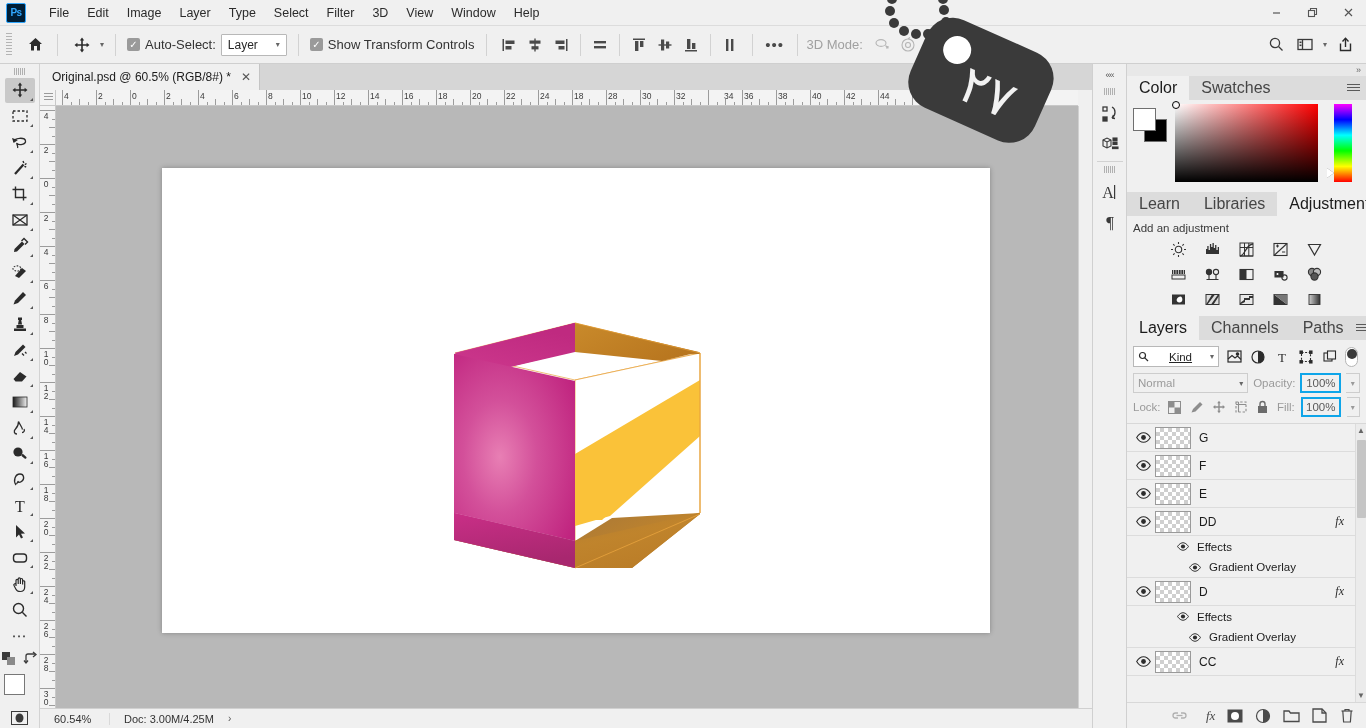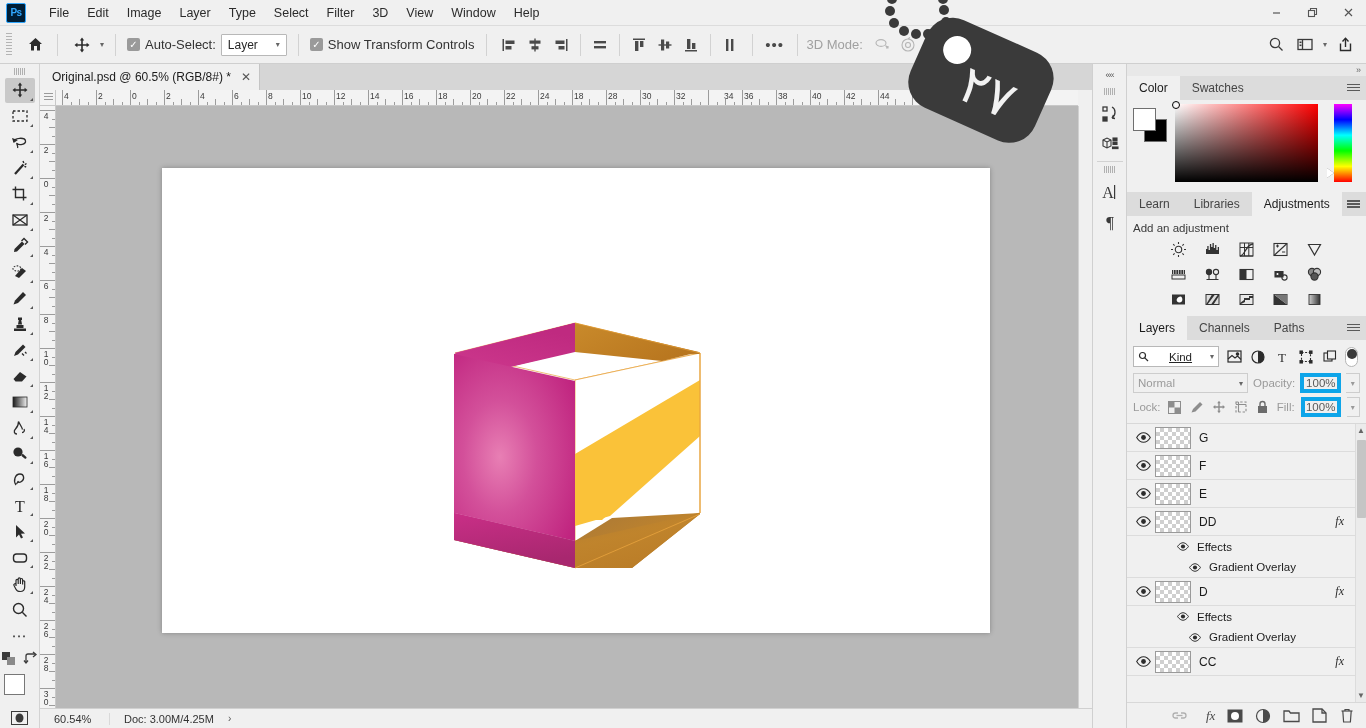--- a/index.html
+++ b/index.html
@@ -136,21 +136,21 @@
   .dockicon { width: 30px; height: 30px; display: flex; align-items: center; justify-content: center;
     color: #3a3a3a; }
   .dock-div { width: 26px; height: 1px; background: #d2d2d2; margin: 2px 0; }
 
   .panels { width: 240px; background: #f0f0f0; display: flex; flex-direction: column;
     flex: none; border-left: 1px solid #d0d0d0; }
   .panel-collapsebar { height: 12px; background: #e8e8e8; display:flex; align-items:center;
     justify-content:flex-end; padding-right:6px; font-size: 9px; color: #666; letter-spacing:-1px;}
   .paneltabs { height: 24px; background: #dcdcdc; display: flex; align-items: stretch; flex: none;
     position: relative; }
-  .ptab { padding: 0 12px; display: flex; align-items: center; font-size: 12px; color: #454545;
+  .ptab { padding: 0 12px; display: flex; align-items: center; font-size: 16px; color: #454545;
     background: #dcdcdc; }
   .ptab.active { background: #f0f0f0; color: #1b1b1b; }
   .pmenu { margin-left: auto; width: 26px; display: flex; align-items: center; justify-content: center; }
   .pmenu i { display:block; width: 13px; height: 9px;
     background: repeating-linear-gradient(to bottom, #5a5a5a 0 1.5px, transparent 1.5px 3px); }
 
   
   .colorpanel-inner { display: flex; align-items: flex-start; gap: 8px; padding: 4px 6px 10px 6px; }
   .cp-swatches { position: relative; width: 34px; height: 34px; margin-top: 4px; }
   .cp-swatches .fg { position: absolute; left: 0; top: 0; width: 23px; height: 23px;
@@ -185,21 +185,21 @@
   .kind-select .lbl { display: flex; align-items: center; gap: 20px; text-decoration: underline; }
   .lp-ficon { width: 18px; height: 18px; display: flex; align-items: center; justify-content: center;
     color: #3a3a3a; }
   .lp-toggle { width: 13px; height: 20px; background: #fff; border: 1px solid #b5b5b5;
     border-radius: 7px; display: flex; align-items: flex-start; justify-content: center; padding-top:1px; }
   .lp-toggle i { width: 10px; height: 10px; background: #3a3a3a; border-radius: 50%; display:block; }
   .lp-blend { display: flex; align-items: center; gap: 5px; padding: 2px 6px; }
   .blend-select { border: 1px solid #cdcdcd; background: #f0f0f0; height: 20px; width: 118px;
     display: flex; align-items: center; justify-content: space-between; padding: 8px 4px;
     font-size: 11.5px; color: #9a9a9a; }
-  .num-field { border: 4px solid #0ea5e9; background: #f0f0f0; height: 20px; width: 42px;
+  .num-field { border: 2px solid #0ea5e9; background: #f0f0f0; height: 20px; width: 42px;
     display: flex; align-items: center; justify-content: center; font-size: 11.5px; color: #5a5a5a; }
   .mini-caret { width: 14px; height: 20px; border: 1px solid #cdcdcd; border-left: none;
     display: flex; align-items: center; justify-content: center; color: #9a9a9a; font-size: 8px;
     background: #f0f0f0; }
   .lp-lock { display: flex; align-items: center; gap: 6px; padding: 2px 6px 6px 6px; }
   .lock-label { font-size: 11.5px; color: #9a9a9a; }
   .lock-ic { width: 17px; height: 17px; display: flex; align-items: center; justify-content: center;
     color: #8d8d8d; }
   .layerlist { flex: 1; overflow: hidden; position: relative; border-top: 1px solid #d8d8d8; }
   .layerrow { display: flex; align-items: center; height: 28px; border-bottom: 1px solid #dcdcdc;

